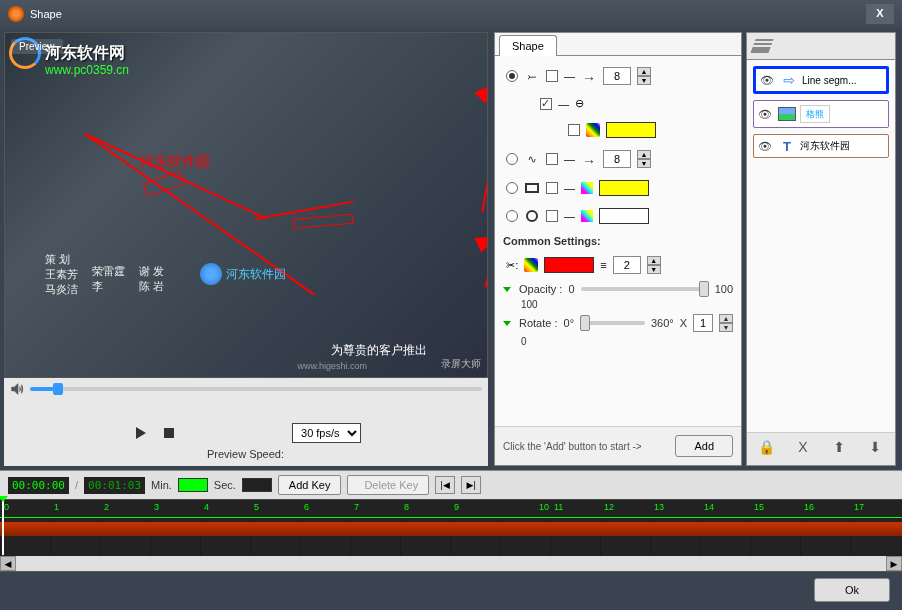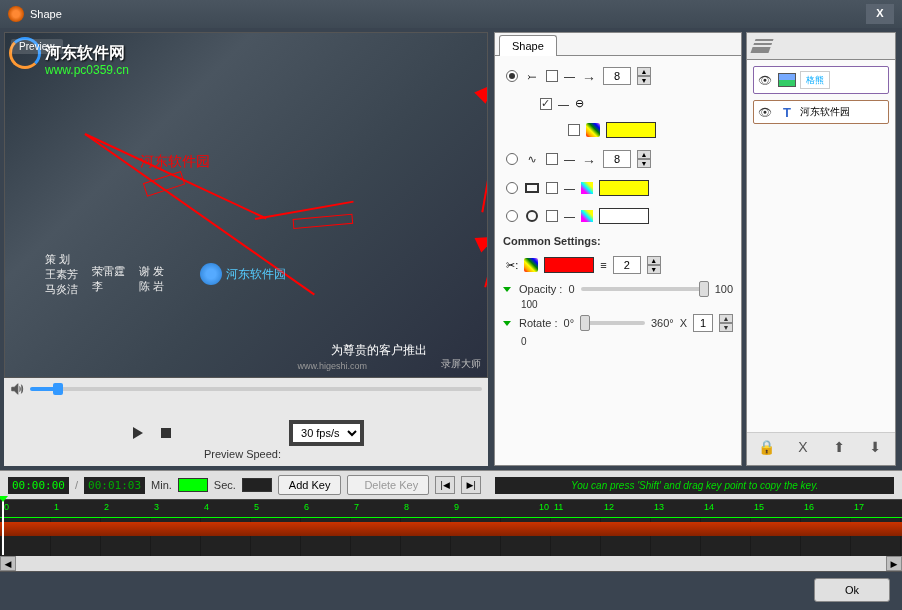--- a/index.html
+++ b/index.html
@@ -33,21 +33,21 @@
     .volume-row { display: flex; align-items: center; padding: 4px 6px; gap: 6px; background: #e8e8e8; }
     .volume-icon { width: 14px; height: 14px; }
     .volume-slider { flex: 1; height: 4px; background: linear-gradient(to right, #3399ff 0%, #3399ff 5%, #ccc 5%, #ccc 100%); border-radius: 2px; position: relative; }
     .volume-thumb { position: absolute; left: 5%; top: -4px; width: 10px; height: 12px; background: #3399ff; border-radius: 2px; }
     
     .playback-row { display: flex; align-items: center; justify-content: center; padding: 6px; gap: 8px; background: #e8e8e8; }
     .play-btn { width: 20px; height: 20px; cursor: pointer; }
     .play-triangle { width: 0; height: 0; border-left: 10px solid #333; border-top: 6px solid transparent; border-bottom: 6px solid transparent; margin: 4px 0 0 5px; }
     .stop-square { width: 10px; height: 10px; background: #333; margin: 5px; }
     .preview-speed-label { margin-left: 20px; color: #333; margin-top: 42px; }
-    .fps-select { border: 4px solid #404040; padding: 2px 4px; background: #fff; }
+    .fps-select { border: 1px solid #404040; padding: 2px 4px; background: #fff; }
     
     .shape-panel { width: 248px; background: #e0e0e0; border: 1px solid #888; margin: 4px 2px; display: flex; flex-direction: column; }
     .tab-header { display: flex; border-bottom: 1px solid #888; background: #f5f5f5; }
     .tab { padding: 4px 12px; background: #fff; border: 1px solid #888; border-bottom: none; border-radius: 3px 3px 0 0; margin: 2px 0 -1px 4px; }
     .shape-content { flex: 1; padding: 8px; background: #fafafa; overflow-y: auto; }
     .shape-row { display: flex; align-items: center; gap: 6px; margin-bottom: 6px; padding: 3px; }
     .radio { width: 12px; height: 12px; border: 1px solid #666; border-radius: 50%; background: #fff; cursor: pointer; position: relative; }
     .radio.checked::after { content: ''; position: absolute; width: 6px; height: 6px; background: #333; border-radius: 50%; top: 2px; left: 2px; }
     .checkbox { width: 12px; height: 12px; border: 1px solid #666; background: #fff; cursor: pointer; position: relative; }
     .checkbox.checked::after { content: '✓'; position: absolute; top: -2px; left: 0; font-size: 11px; color: #333; }
@@ -307,27 +307,36 @@
         <span>X</span>
         <input class="num-input" style="width: 20px;" value="1">
         <div class="spinner-btns">
           <div class="spin-btn">▲</div>
           <div class="spin-btn">▼</div>
         </div>
       </div>
       <div style="margin-left:18px;font-size:10px;color:#333;">0</div>
     </div>
 
+    <div class="add-row">
+      <span class="add-hint">Click the 'Add' button to start -&gt;</span>
+      <button class="add-btn">Add</button>
+    </div>
   </div>
 
   <div class="layers-panel">
     <div class="layers-header">
       <div class="layers-icon"></div>
     </div>
     <div class="layers-list">
+      <div class="layer-item selected">
+        <span class="eye-icon"></span>
+        <span class="layer-type-icon line-type"></span>
+        <span class="layer-label">Line segm...</span>
+      </div>
       <div class="layer-item purple-border">
         <span class="eye-icon"></span>
         <span class="layer-type-icon img-type"></span>
         <span class="layer-thumb">格熊</span>
       </div>
       <div class="layer-item brown-border">
         <span class="eye-icon"></span>
         <span class="layer-type-icon text-type"></span>
         <span class="layer-label">河东软件园</span>
       </div>
@@ -346,21 +355,20 @@
   <span class="time-slash">/</span>
   <span class="time-green" style="color:#0a0;">00:01:03</span>
   <span class="min-label">Min.</span>
   <div class="min-box"></div>
   <span class="min-label">Sec.</span>
   <div class="sec-box"></div>
   <button class="key-btn">Add Key</button>
   <button class="key-btn disabled">Delete Key</button>
   <div class="nav-btn">|◀</div>
   <div class="nav-btn">▶|</div>
-  <div class="hint-text">You can press 'Shift' and drag key point to copy the key.</div>
 </div>
 
 <div class="timeline">
   <div class="timeline-ruler" id="ruler">
       <span class="tick" style="left: 4px;">0</span>
       <span class="tick" style="left: 54px;">1</span>
       <span class="tick" style="left: 104px;">2</span>
       <span class="tick" style="left: 154px;">3</span>
       <span class="tick" style="left: 204px;">4</span>
       <span class="tick" style="left: 254px;">5</span>

